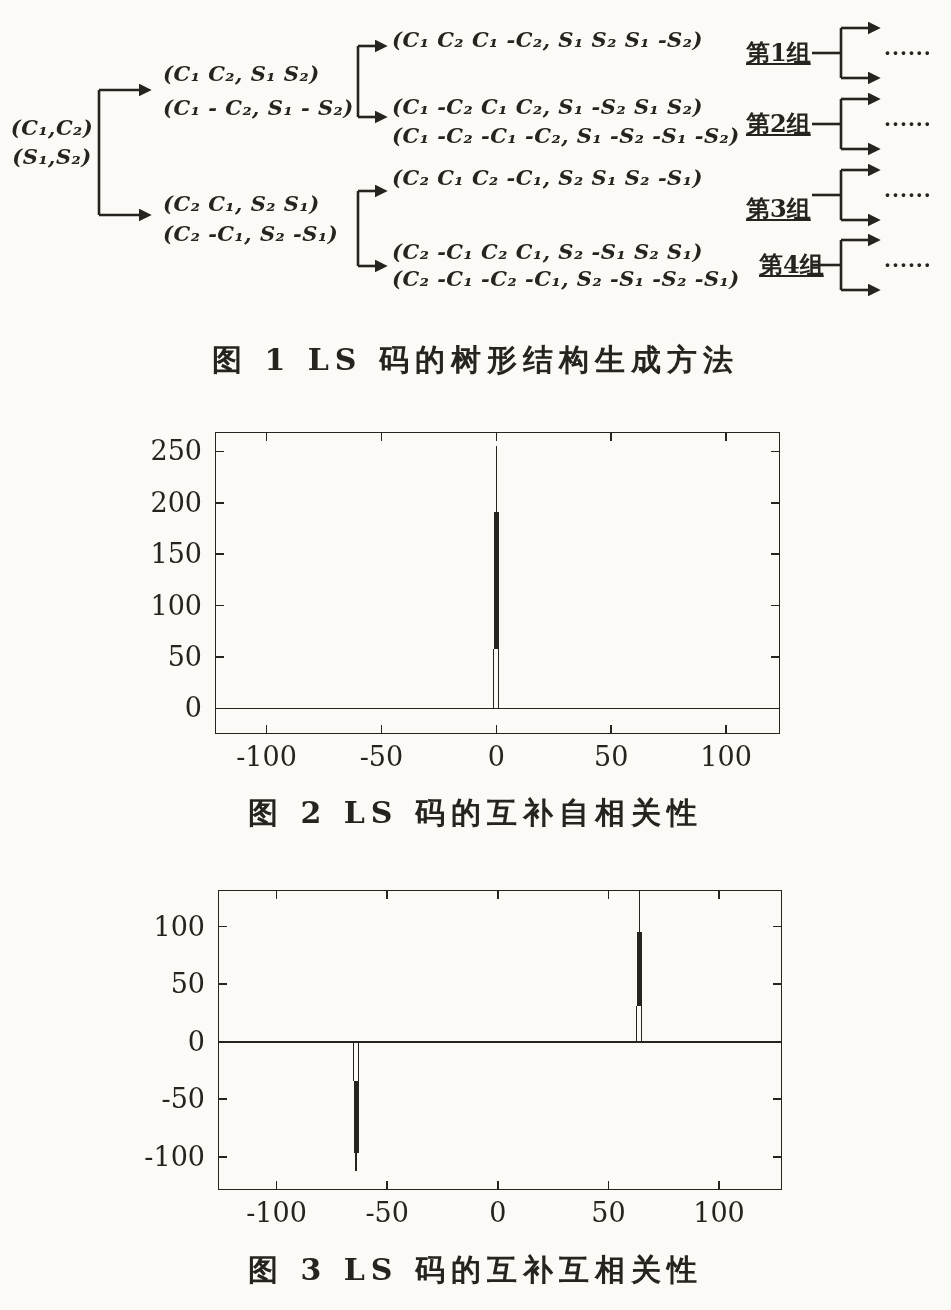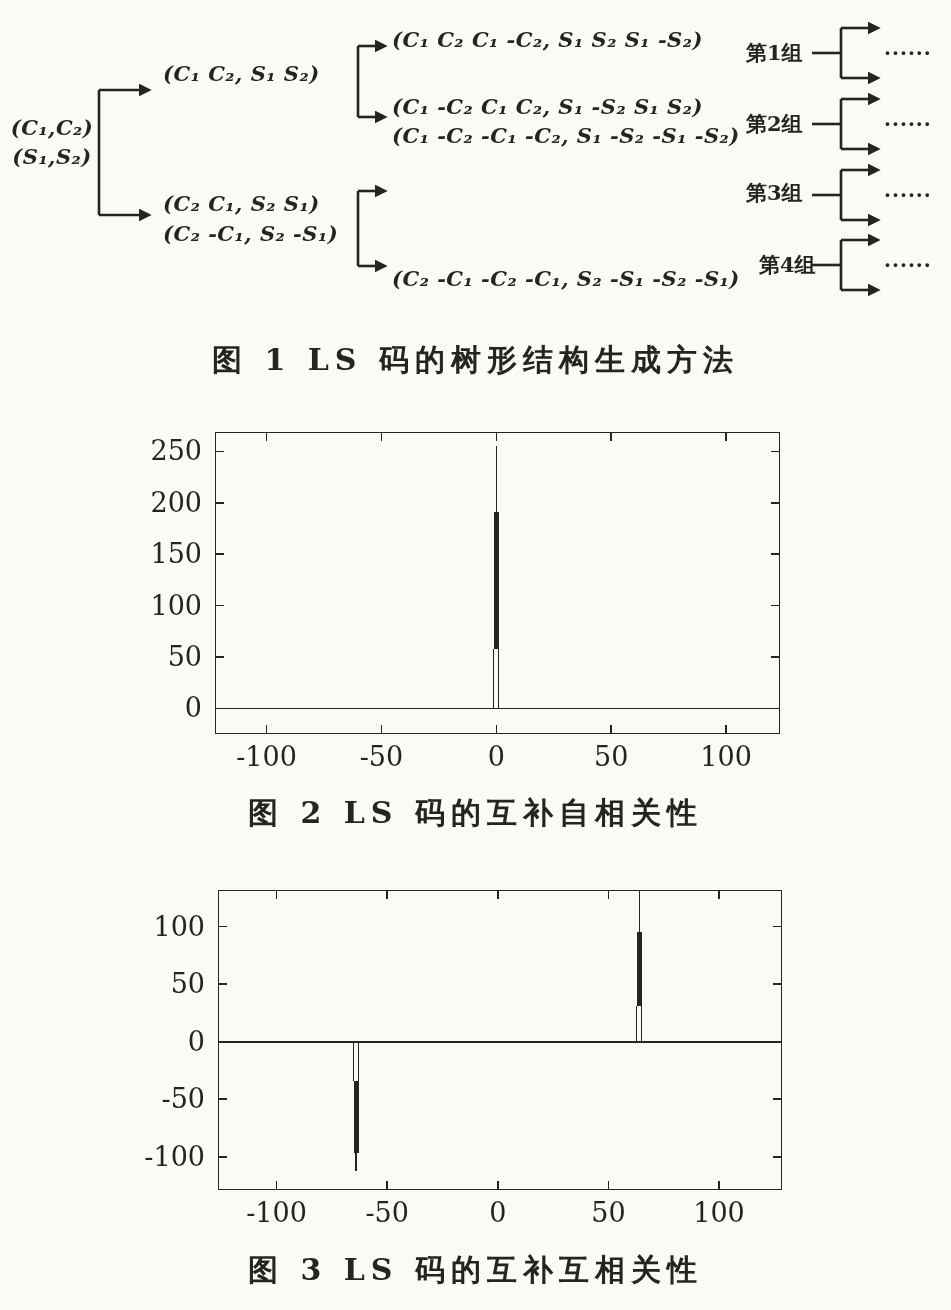--- a/index.html
+++ b/index.html
@@ -3,21 +3,21 @@
 <meta charset="utf-8">
 <style>
   html,body{margin:0;padding:0;background:#efede8;}
   .page{position:relative;width:951px;height:1310px;margin:0 auto;background:#fbfaf7;
         color:#26241f;font-family:"DejaVu Serif","Liberation Serif",serif;overflow:hidden;}
   .mathtext{position:absolute;font-style:italic;font-weight:600;font-size:21px;line-height:27px;
         white-space:nowrap;letter-spacing:0.5px;}
   .root-line{text-align:center;width:96px;}
   .caption{position:absolute;left:0;width:951px;text-align:center;font-size:30px;font-weight:bold;
         letter-spacing:6px;}
-  .grouplabel{position:absolute;font-size:21px;line-height:26px;font-weight:600;white-space:nowrap;}
+  .grouplabel{position:absolute;font-size:24px;line-height:26px;font-weight:600;white-space:nowrap;text-decoration:underline;}
   .dots{position:absolute;font-size:20px;line-height:24px;font-weight:bold;letter-spacing:1px;white-space:nowrap;}
   .plot{position:absolute;border:1.7px solid #26241f;}
   .tick{position:absolute;background:#26241f;}
   .baseline{position:absolute;background:#26241f;}
   .spike-hair,.spike-thick{position:absolute;background:#26241f;}
   .spike-open{position:absolute;box-sizing:border-box;border-left:1.8px solid #26241f;border-right:1.8px solid #26241f;}
   .xlabel{position:absolute;text-align:center;font-size:27px;line-height:30px;}
   .ylabel{position:absolute;text-align:right;font-size:27px;line-height:30px;}
   svg.connectors{position:absolute;left:0;top:0;}
 </style>
@@ -65,32 +65,35 @@
         <path d="M841,240 V290"></path>
         <path d="M841,240 H869" marker-end="url(#ah)"></path>
         <path d="M841,290 H869" marker-end="url(#ah)"></path>
       </g>
     </svg>
 
     <div class="mathtext root-line" style="left:4px;top:114px;">(C₁,C₂)</div>
     <div class="mathtext root-line" style="left:4px;top:143px;">(S₁,S₂)</div>
 
     <div class="mathtext" style="left:163px;top:60px;">(C₁ C₂, S₁ S₂)</div>
+    <div class="mathtext" style="left:163px;top:94px;">(C₁ - C₂, S₁ - S₂)</div>
     <div class="mathtext" style="left:163px;top:190px;">(C₂ C₁, S₂ S₁)</div>
     <div class="mathtext" style="left:163px;top:220px;">(C₂ -C₁, S₂ -S₁)</div>
 
     <div class="mathtext" style="left:392px;top:26px;">(C₁ C₂ C₁ -C₂, S₁ S₂ S₁ -S₂)</div>
     <div class="mathtext" style="left:392px;top:122px;">(C₁ -C₂ -C₁ -C₂, S₁ -S₂ -S₁ -S₂)</div>
     <div class="mathtext" style="left:392px;top:93px;">(C₁ -C₂ C₁ C₂, S₁ -S₂ S₁ S₂)</div>
 
+    <div class="mathtext" style="left:392px;top:164px;">(C₂ C₁ C₂ -C₁, S₂ S₁ S₂ -S₁)</div>
+    <div class="mathtext" style="left:392px;top:238px;">(C₂ -C₁ C₂ C₁, S₂ -S₁ S₂ S₁)</div>
     <div class="mathtext" style="left:392px;top:265px;">(C₂ -C₁ -C₂ -C₁, S₂ -S₁ -S₂ -S₁)</div>
 
     <div class="grouplabel" style="left:746px;top:40px;">第1组</div>
     <div class="grouplabel" style="left:746px;top:111px;">第2组</div>
-    <div class="grouplabel" style="left:746px;top:180px;text-align:center;">第3组</div>
+    <div class="grouplabel" style="left:746px;top:196px;text-align:center;">第3组</div>
     <div class="grouplabel" style="left:746px;top:252px;margin-left:13px;">第4组</div>
 
     <div class="dots" style="left:884px;top:41px;">······</div>
     <div class="dots" style="left:884px;top:112px;">······</div>
     <div class="dots" style="left:884px;top:183px;">······</div>
     <div class="dots" style="left:884px;top:253px;">······</div>
   </div>
 
   <div class="caption" style="top:340px;">图 1  LS 码的树形结构生成方法</div>
 

